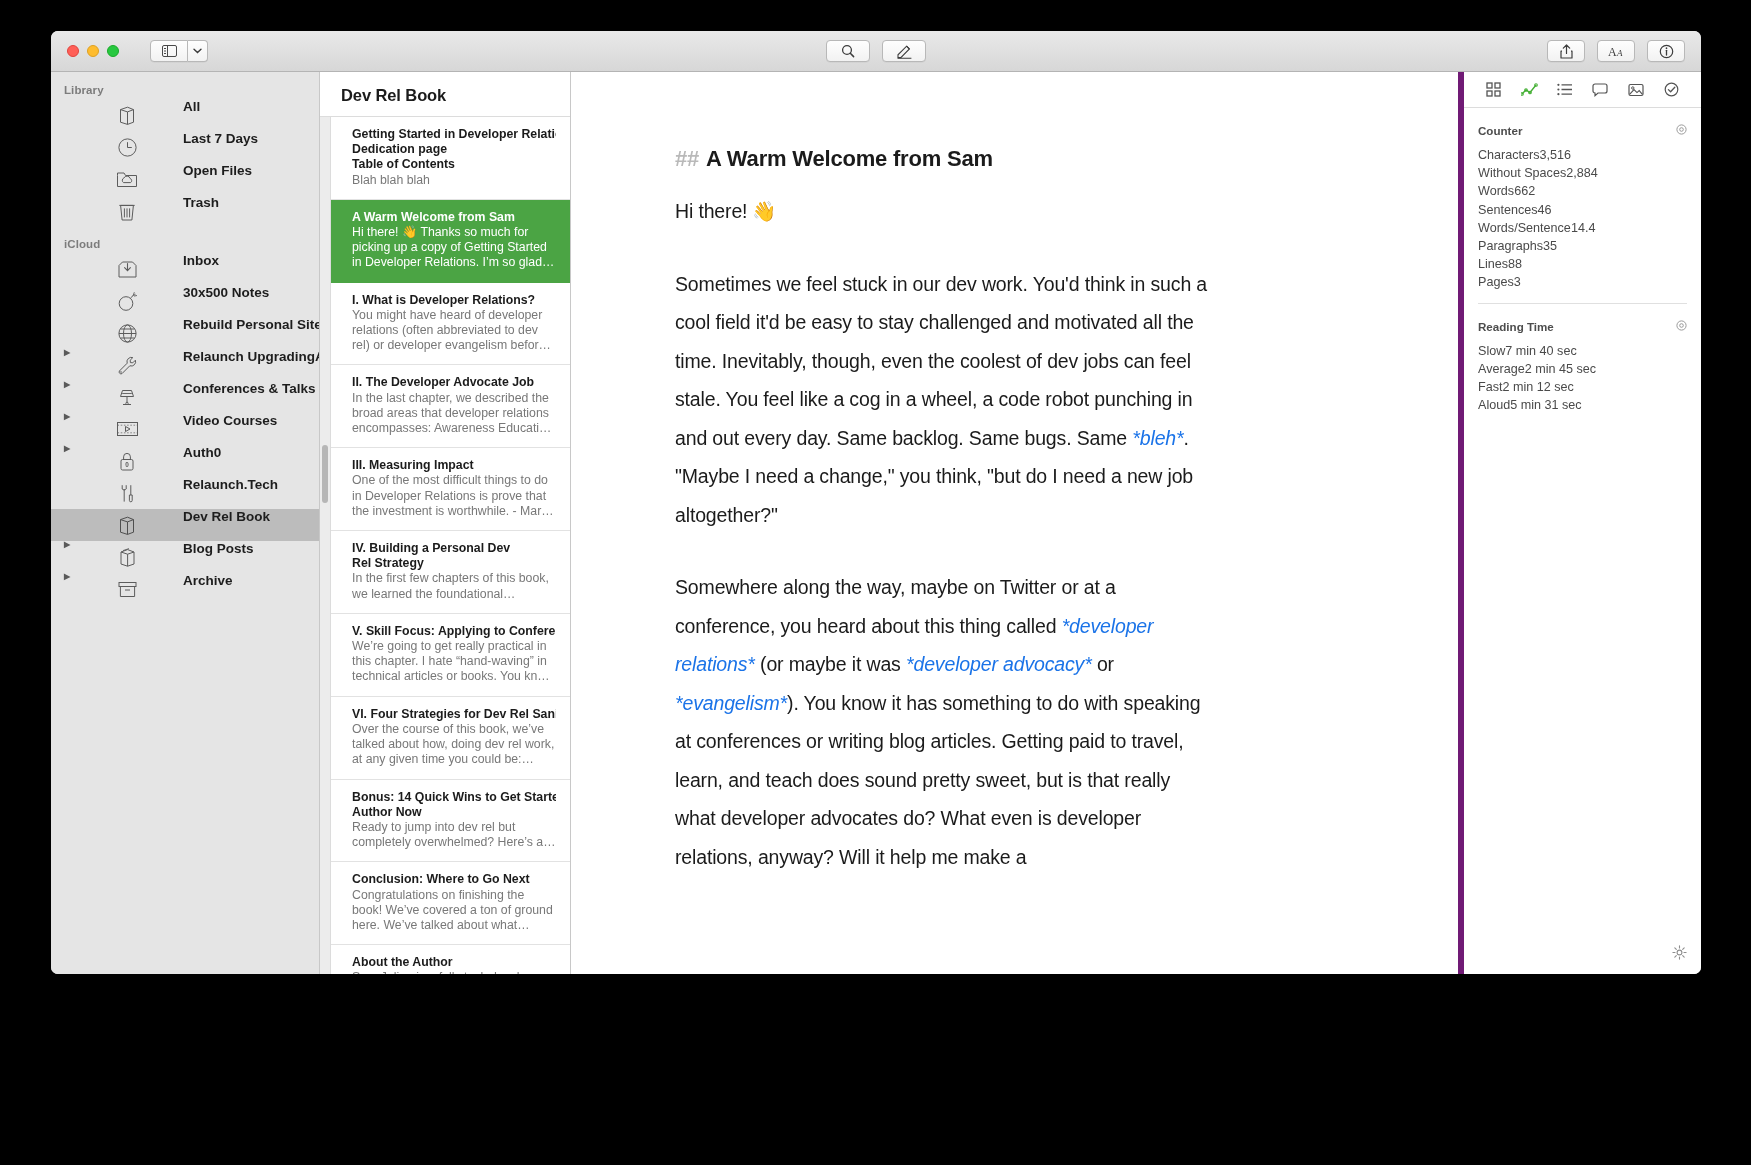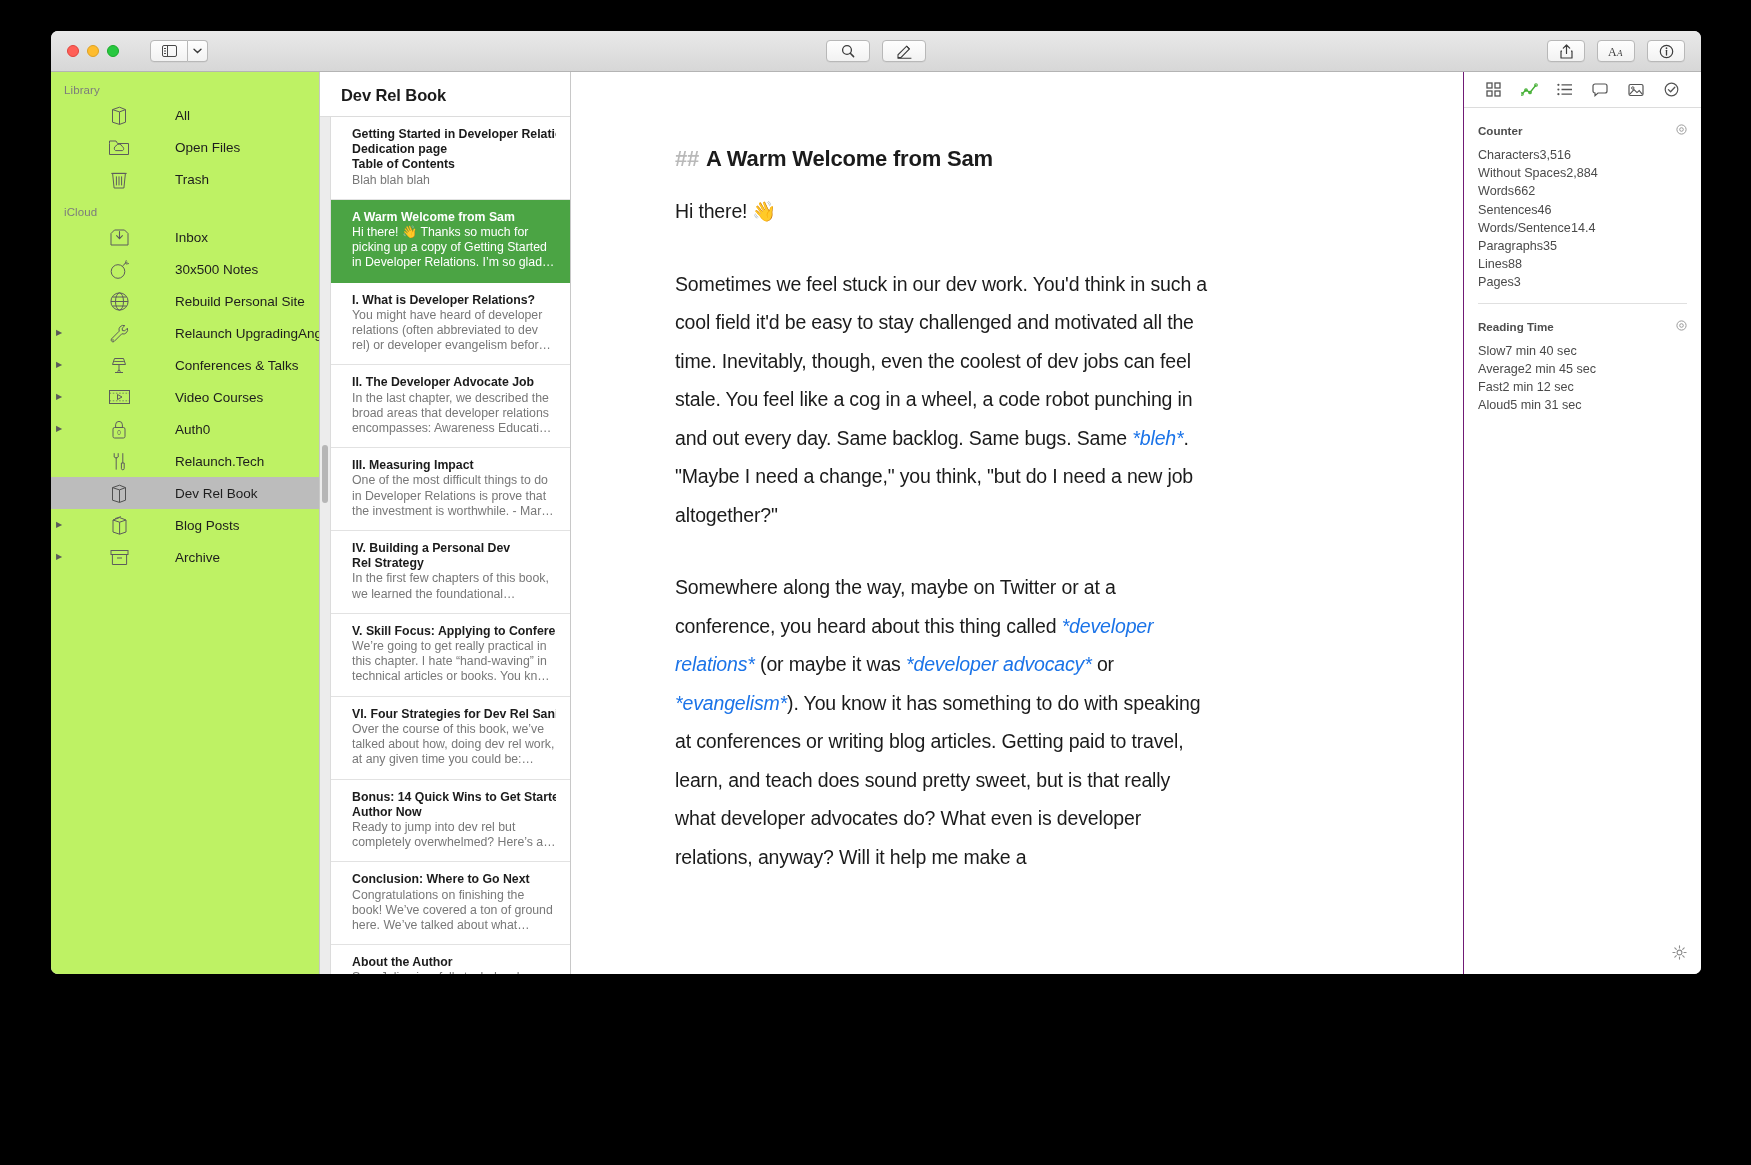--- a/index.html
+++ b/index.html
@@ -54,33 +54,34 @@
 
   .right-group { margin-left:auto; margin-right:16px; display:flex; gap:12px; }
   .tbtn.wide { width:38px; }
 
   
   .body { flex:1; display:flex; min-height:0; }
 
   
   .sidebar {
     width:268px; min-width:268px;
-    background:#bef264;
+    background:#e5e5e5;
     overflow:hidden;
     padding-top:9px;
+    font-weight:bold;
   }
   .sb-header {
     font-size:11.5px; color:#7c7c7c;
     padding:3px 0 3px 13px;
     letter-spacing:.1px;
   }
   .sb-item {
-    display:flex; align-items:center;
+    display:flex; 
     height:32px;
-    padding-left:5px;
+    padding-left:13px;
     font-size:13.5px; color:#1d1d1d;gap:36px;
   }
   .sb-item.selected { background:#bcbcbc; }
   .disc {
     width:13px; min-width:13px;
     font-size:8px; color:#5a5a5a;
     line-height:1;
   }
   .disc.empty { visibility:hidden; }
   .sb-icon {
@@ -132,21 +133,21 @@
     width:6px; height:58px; background:#b6b6b6; border-radius:3px;
   }
   .scroll-rail {
     position:absolute; left:0; top:0; bottom:0; width:11px;
     background:#ececec; border-right:1px solid #dcdcdc;
   }
 
   
   .editor {
     flex:1; background:#fff; position:relative; overflow:hidden;
-    border-right:1px solid #701a75;
+    border-right:6px solid #701a75;
   }
   .doc {
     padding:72px 0 0 104px;
     width:640px;
     font-size:19.5px;
     line-height:38.5px;
     color:#1b1b1b;
     letter-spacing:-.15px;
   }
   .h2 {
@@ -268,20 +269,30 @@
         <span class="sb-icon">
           <svg width="20" height="21" viewBox="0 0 20 21">
             <path d="M3.5 4.6 L10.5 2.2 L16.5 4.6 L16.5 17.2 L10.5 19.4 L3.5 17.2 Z" fill="none" stroke="#5c5c5c" stroke-width="1"></path>
             <path d="M3.5 4.6 L10.5 6.9 L10.5 19.4" fill="none" stroke="#5c5c5c" stroke-width="1"></path>
             <path d="M10.5 6.9 L16.5 4.6" fill="none" stroke="#5c5c5c" stroke-width="1"></path>
           </svg>
         </span>
         <span class="sb-label">All</span>
       </div>
 
+      <div class="sb-item">
+        <span class="disc empty">▶</span>
+        <span class="sb-icon">
+          <svg width="21" height="21" viewBox="0 0 21 21">
+            <circle cx="10.5" cy="10.5" r="8.6" fill="none" stroke="#5c5c5c" stroke-width="1"></circle>
+            <path d="M10.5 5.2 L10.5 10.5 L14.8 10.5" fill="none" stroke="#5c5c5c" stroke-width="1"></path>
+          </svg>
+        </span>
+        <span class="sb-label">Last 7 Days</span>
+      </div>
 
       <div class="sb-item">
         <span class="disc empty">▶</span>
         <span class="sb-icon">
           <svg width="22" height="19" viewBox="0 0 22 19">
             <path d="M1.5 5.5 L1.5 3 L8 3 L9.6 5.5 L20.5 5.5 L20.5 16.5 L1.5 16.5 Z" fill="none" stroke="#5c5c5c" stroke-width="1"></path>
             <path d="M7.5 12.6 a2.6 2.6 0 0 1 0.4 -4.6 a3.4 3.4 0 0 1 6.3 0.5 a2.3 2.3 0 0 1 0.4 4.1 Z" fill="none" stroke="#5c5c5c" stroke-width="1"></path>
           </svg>
         </span>
         <span class="sb-label">Open Files</span>

